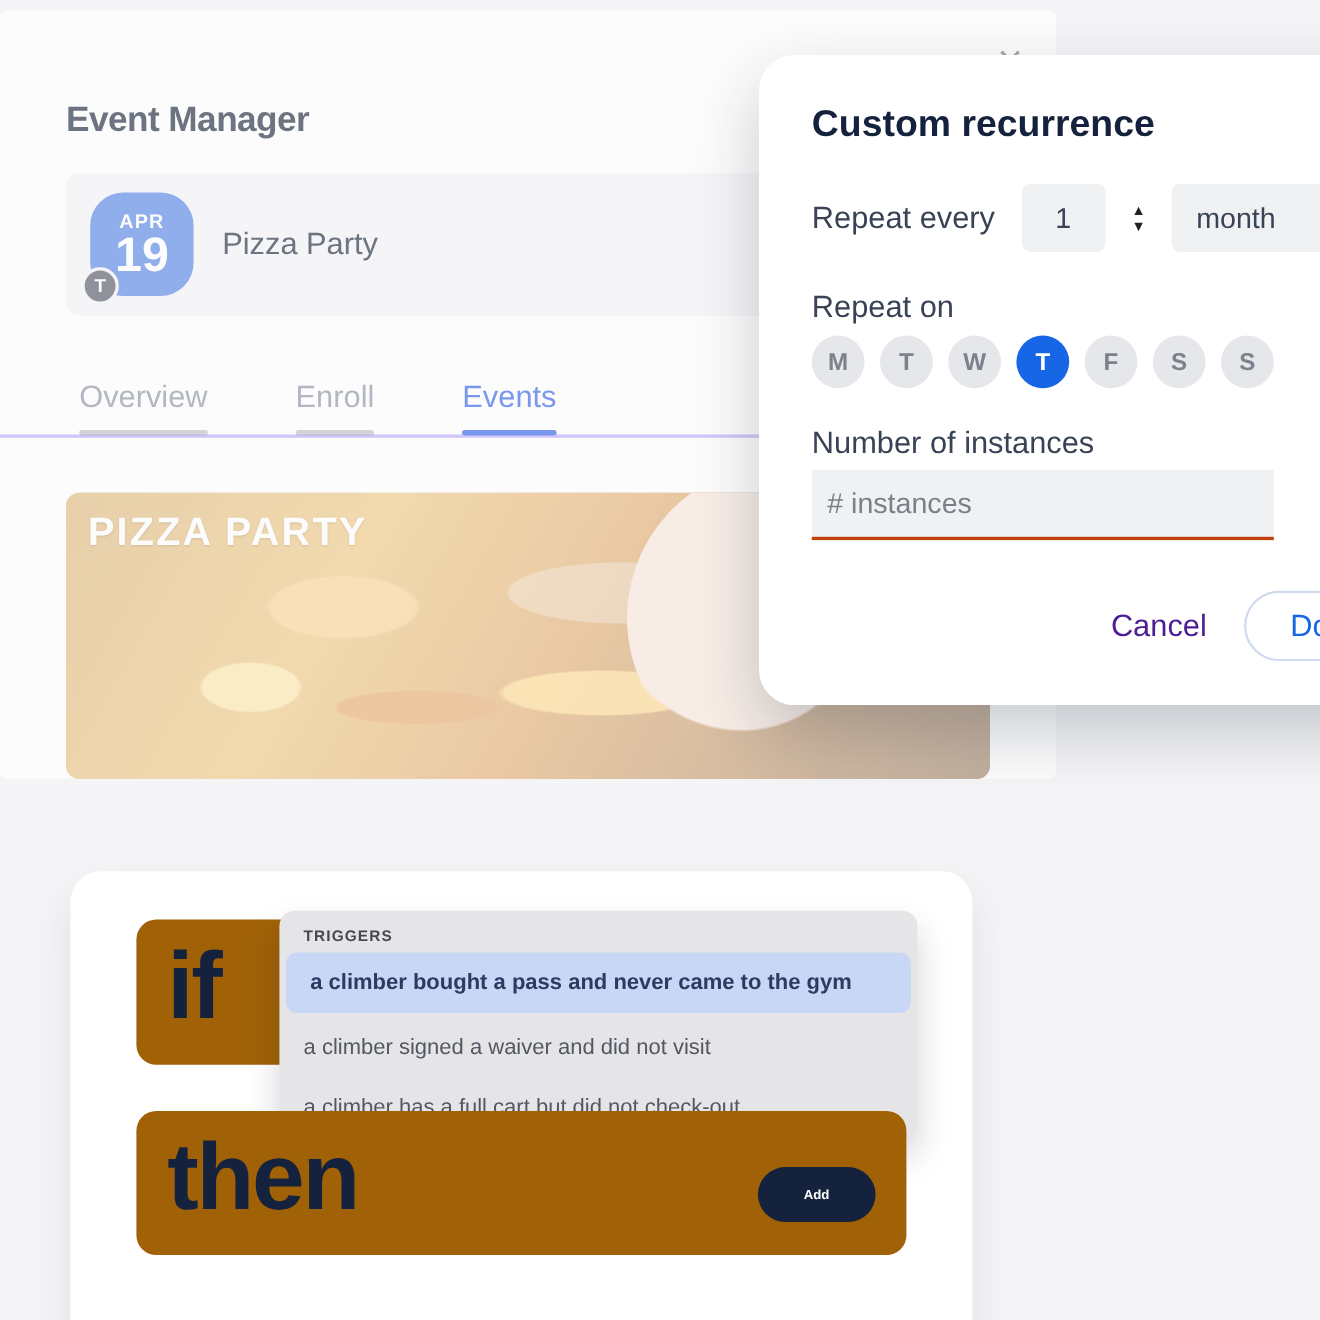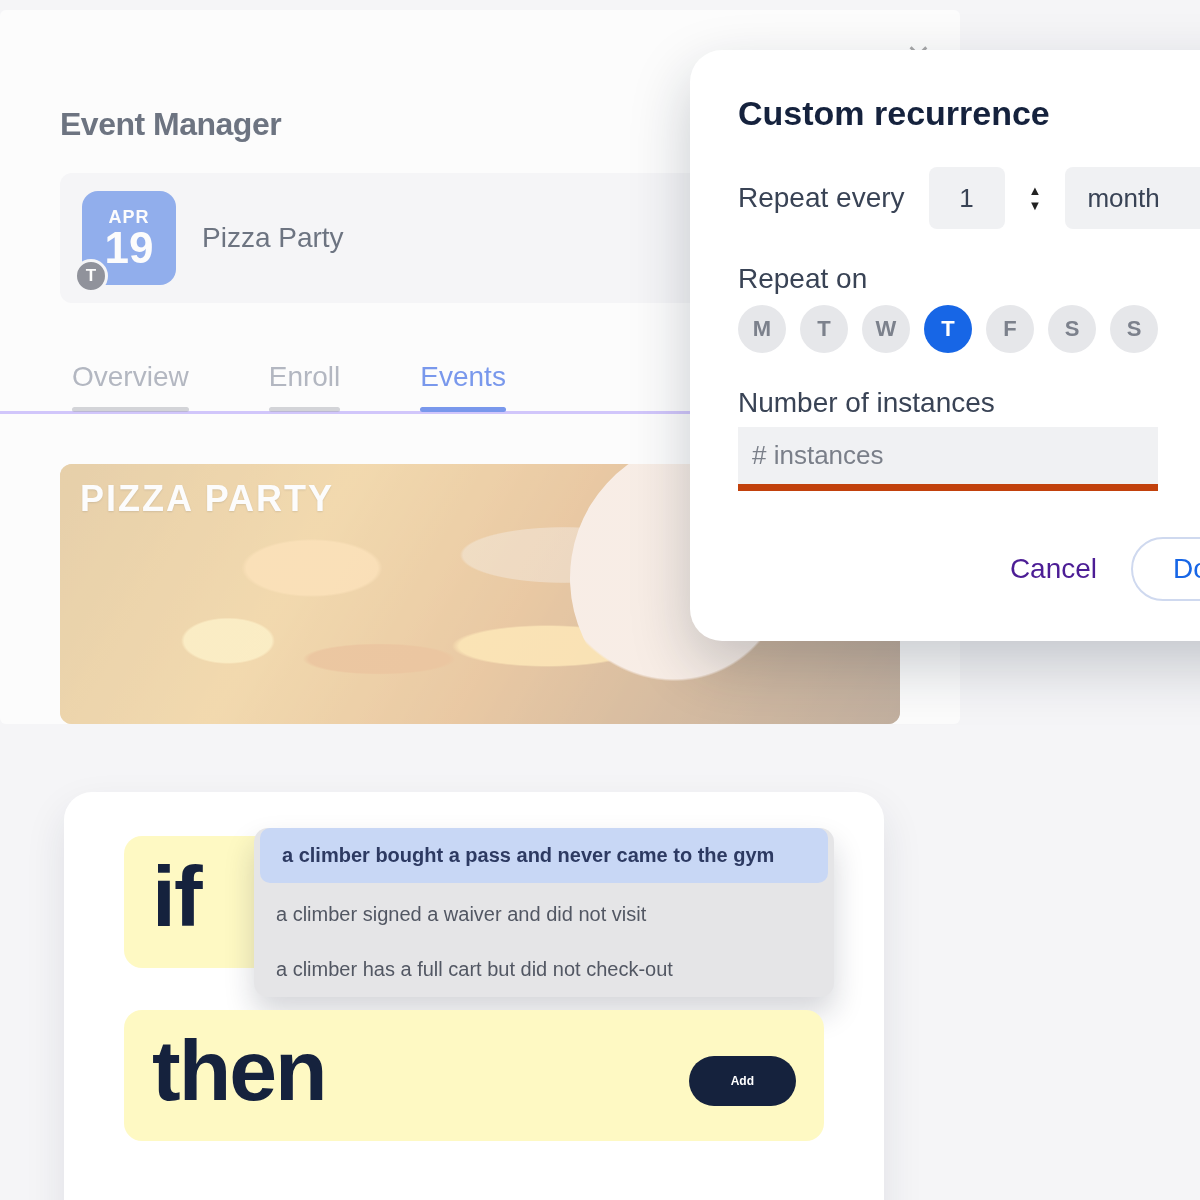--- a/index.html
+++ b/index.html
@@ -28,21 +28,21 @@
     display:flex;
     justify-content: space-between;
     align-items: flex-start;
     padding: 0 30px 0 60px;
   }
   .panel-title {
     font-size: 32px;
     font-weight: 600;
     color:#394355;
     letter-spacing: -0.5px;
-    margin-top: 76px;
+    margin-top: 60px;
     margin-bottom: 30px;
   }
   .close-x {
     font-size: 40px;
     color:#8a8a8a;
     font-weight: 300;
     line-height: 1;
     margin-top: 5px;
   }
 
@@ -53,21 +53,21 @@
     padding: 18px 22px;
     display:flex;
     align-items:center;
     gap: 26px;
     position: relative;
   }
   .date-badge {
     width: 94px;
     height: 94px;
     background:#6b93e8;
-    border-radius: 16px;
+    border-radius: 30px;
     display:flex;
     flex-direction:column;
     align-items:center;
     justify-content:center;
     color:#fff;
     position: relative;
   }
   .date-month { font-size:18px; font-weight:700; letter-spacing: 1px;}
   .date-day { font-size:44px; font-weight:800; line-height:1; margin-top:-2px;}
   .type-badge {
@@ -156,26 +156,26 @@
   .rules-card {
     position:absolute;
     left:64px; top:792px;
     width: 820px;
     background:#fff;
     border-radius: 28px;
     padding: 44px 60px 60px 60px;
     box-shadow: 0 18px 40px rgba(30,40,70,0.10);
   }
   .rule-block {
-    background:#fef9c3;
+    background:#a16207;
     border-radius: 18px;
     padding: 20px 28px 30px 28px;
     margin-bottom: 42px;
     display:flex;
-    align-items:flex-start;
+    align-items:flex-end;
     gap: 40px;
     position: relative;
     min-height: 118px;
   }
   .rule-kw {
     font-size: 86px;
     font-weight: 800;
     color:#15223d;
     line-height: 0.95;
     letter-spacing:-2px;
@@ -256,21 +256,21 @@
     background:#e6e7ea; color:#7c818c;
     display:flex;align-items:center;justify-content:center;
     font-weight:700;font-size:22px;
   }
   .day.sel { background:#1766e6; color:#fff;}
   .inst-field {
     margin-top:8px;
     height:64px;
     background:#f0f1f3;
     border:none;
-    border-bottom: 7px solid #c2410c;
+    border-bottom: 3px solid #c2410c;
     width: 420px;
     padding: 0 14px;
     font-size:26px;
     color:#394355;
   }
   .inst-field::placeholder{ color:#7a7f89;}
   .dlg-actions { display:flex; justify-content:flex-end; gap: 34px; margin-top:46px; align-items:center;}
   .btn-cancel { font-size:28px; color:#4c1d95; background:none;border:none;}
   .btn-done {
     font-size:28px; color:#1766e6;
@@ -320,20 +320,21 @@
     <div class="hero-title">PIZZA PARTY</div>
   </div>
 </div>
 
 <div class="rules-card">
 
   <div class="rule-block">
     <div class="rule-kw">if</div>
 
     <div class="trigger-dd">
+      <div class="trigger-label">TRIGGERS</div>
       <div class="trigger-item sel">a climber bought a pass and never came to the gym</div>
       <div class="trigger-item">a climber signed a waiver and did not visit</div>
       <div class="trigger-item">a climber has a full cart but did not check-out</div>
     </div>
   </div>
 
   <div class="rule-block">
     <div class="rule-kw">then</div>
     <button class="add-btn">Add</button>
   </div>

